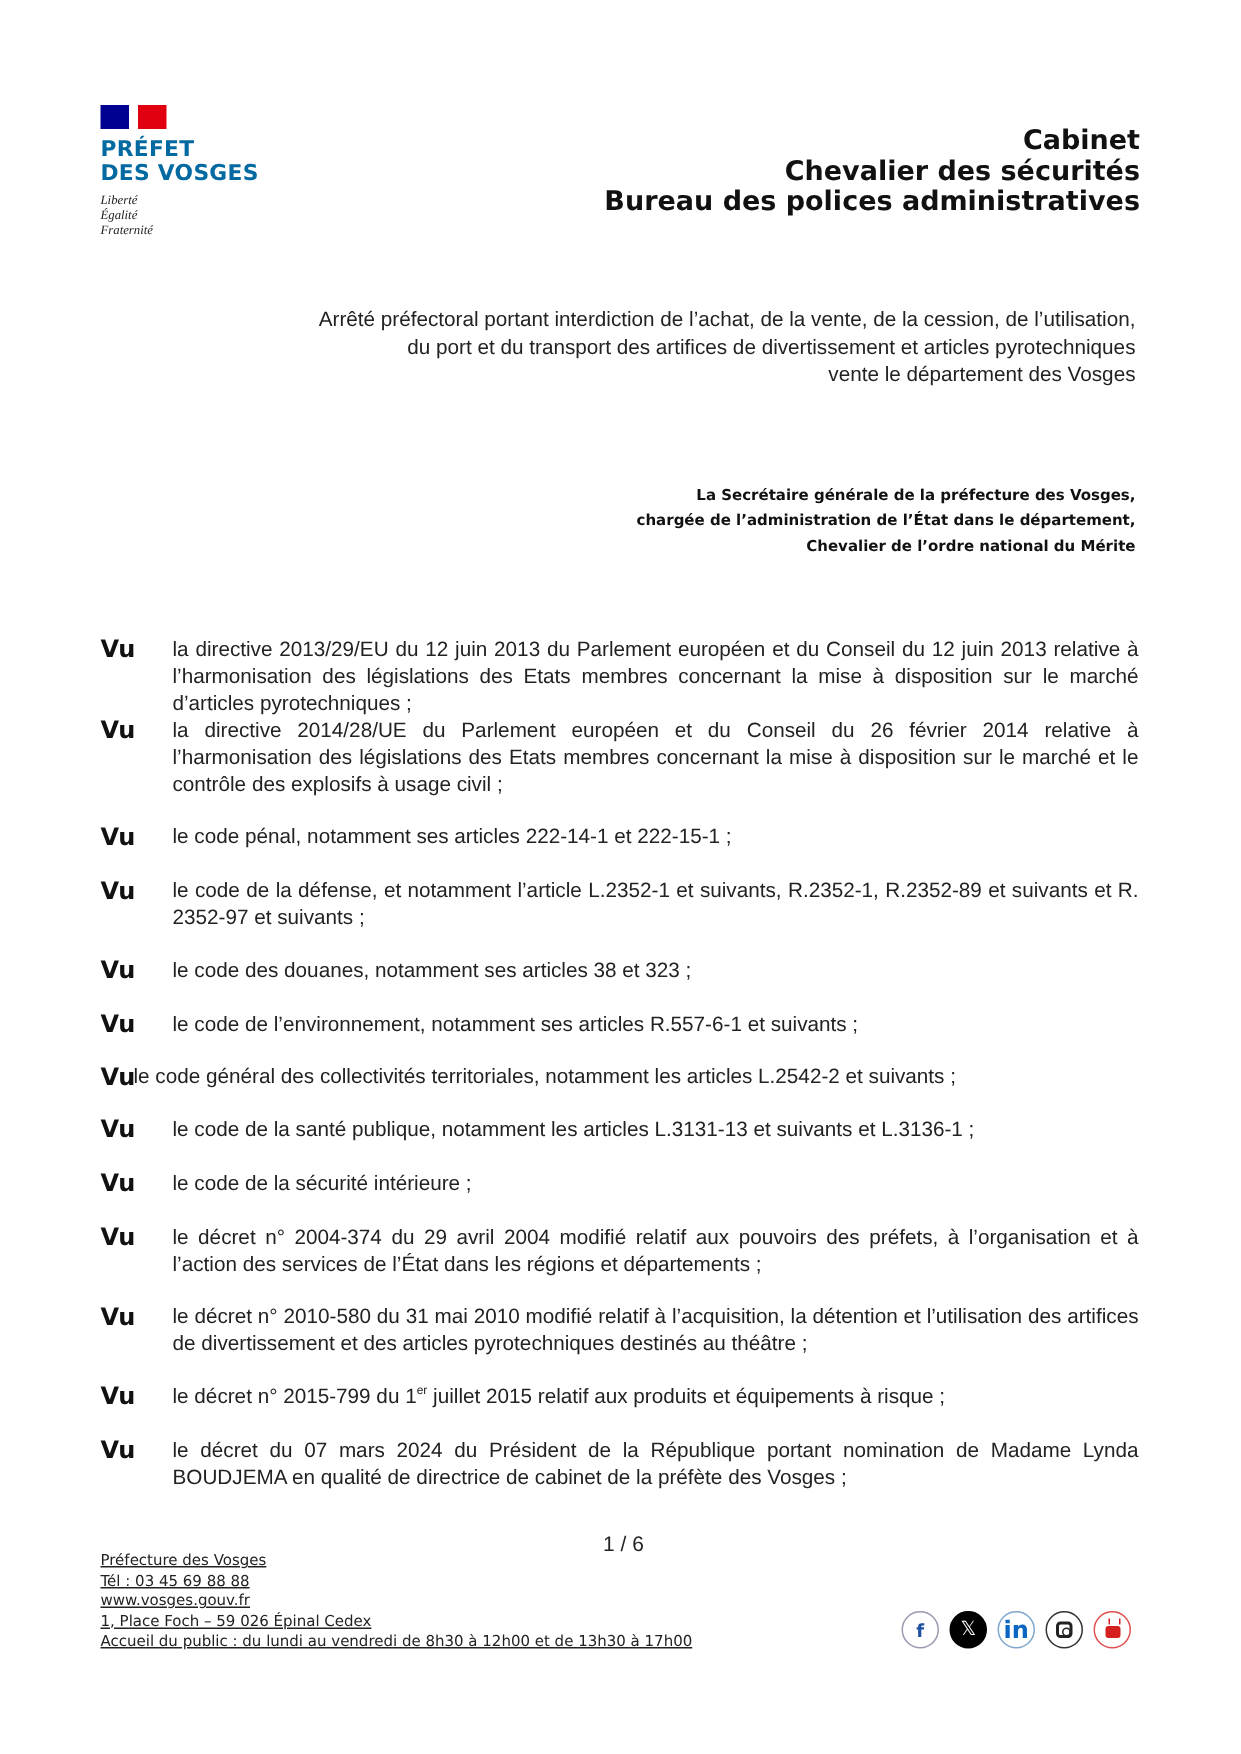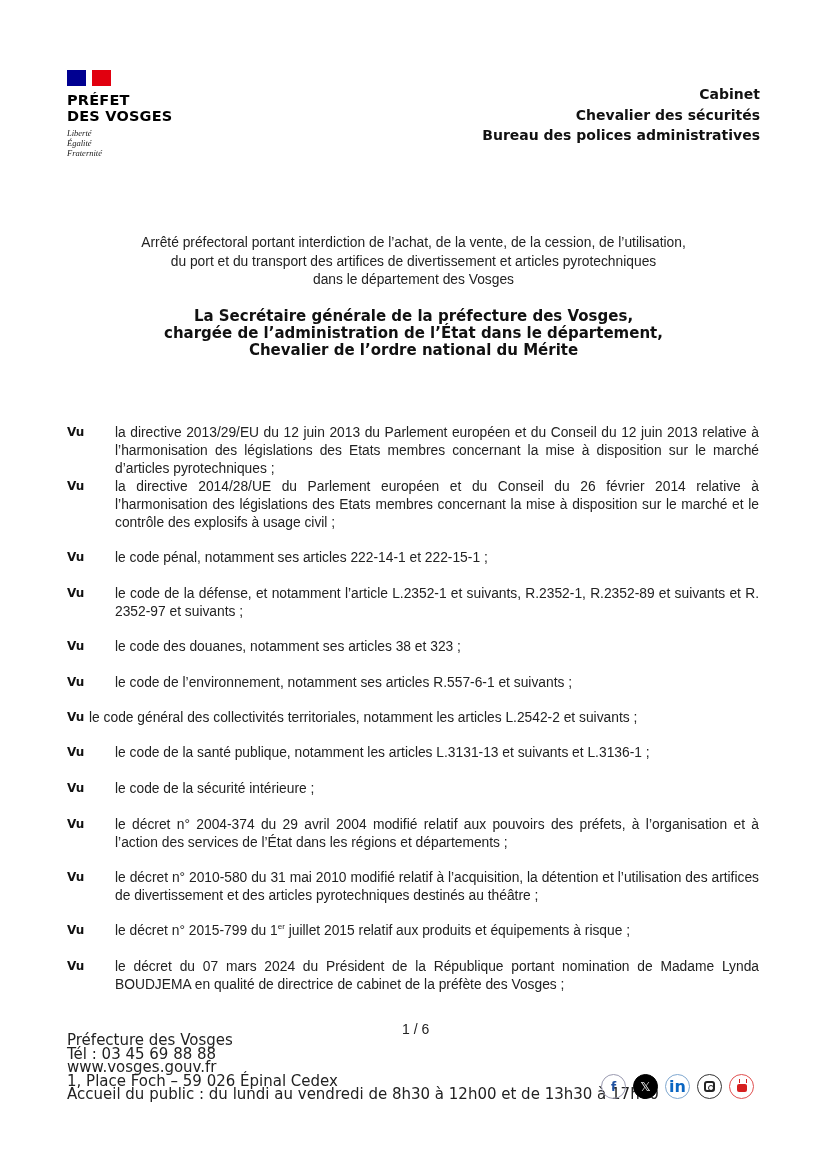--- a/index.html
+++ b/index.html
@@ -5,43 +5,43 @@
   html, body { margin: 0; padding: 0; background: #ffffff; }
   body { width: 827px; height: 1169px; position: relative; overflow: hidden;
          font-family: "Liberation Sans", sans-serif; color: #1a1a1a; }
 
   .logo { position: absolute; left: 67px; top: 70px; width: 120px; }
   .flag { display: flex; width: 44px; height: 16px; }
   .flag .blue { width: 19px; background: #000091; position: relative; }
   .flag .white { width: 6px; background: #fff; }
   .flag .red { width: 19px; background: #e1000f; }
   .logo-name { font-family: "DejaVu Sans", sans-serif; font-weight: bold; font-size: 14.5px;
-               line-height: 16px; margin-top: 6px; letter-spacing: 0.2px; color: #000000; }
+               line-height: 16px; margin-top: 6px; letter-spacing: 0.2px; color: #0369a1; }
   .motto { font-family: "Liberation Serif", serif; font-style: italic; font-size: 8.5px;
            line-height: 10px; margin-top: 4px; color: #222; }
 
   .service { position: absolute; right: 67px; top: 84px; text-align: right;
-             font-family: "DejaVu Sans", sans-serif; font-weight: bold; font-size: 14px; line-height: 20.5px; color: #111; }
+             font-family: "DejaVu Sans", sans-serif; font-weight: bold; font-size: 18px; line-height: 20.5px; color: #111; }
 
-  .title { position: absolute; left: 70px; width: 687px; top: 234px; text-align: center;
+  .title { position: absolute; left: 70px; width: 687px; top: 204px; text-align: right;
            font-family: "Liberation Sans", sans-serif; font-size: 13.8px; line-height: 18.5px; color: #222; }
 
-  .authority { position: absolute; left: 70px; width: 687px; top: 308px; text-align: center;
-               font-family: "DejaVu Sans", sans-serif; font-weight: bold; font-size: 15px; line-height: 17px; color: #111; }
+  .authority { position: absolute; left: 70px; width: 687px; top: 322px; text-align: right;
+               font-family: "DejaVu Sans", sans-serif; font-weight: bold; font-size: 10px; line-height: 17px; color: #111; }
 
   .vu { position: absolute; left: 67px; width: 692px; font-size: 13.8px; line-height: 17.8px; color: #222; }
-  .vu .kw { position: absolute; left: 0; top: 0; font-family: "DejaVu Sans", sans-serif; font-weight: bold; font-size: 12px; color: #111; }
+  .vu .kw { position: absolute; left: 0; top: 0; font-family: "DejaVu Sans", sans-serif; font-weight: bold; font-size: 16px; color: #111; }
   .vu .txt { display: block; margin-left: 48px; text-align: justify; text-align-last: left; }
   .vu.inline .txt { margin-left: 0; text-indent: 22px; }
   .vu.inline .kw { position: absolute; }
   sup { font-size: 8px; line-height: 0; }
 
   .page-num { position: absolute; left: 402px; top: 1021px; font-size: 14px; color: #222; }
   .footer { position: absolute; left: 67px; top: 1034px; font-family: "DejaVu Sans", sans-serif;
-            font-size: 15px; line-height: 13.5px; color: #222; }
+            font-size: 10px; line-height: 13.5px; color: #222; text-decoration: underline; }
 
   .social { position: absolute; left: 601px; top: 1074px; display: flex; gap: 7px; }
   .soc { width: 25px; height: 25px; border-radius: 50%; border: 1px solid #9a9ab0; box-sizing: border-box;
          display: flex; align-items: center; justify-content: center; font-family: "DejaVu Sans", sans-serif;
          font-weight: bold; font-size: 12px; }
   .soc.fb { color: #1e50a0; }
   .soc.x { background: #000; border-color: #000; color: #fff; font-size: 13px; font-weight: normal; }
   .soc.li { color: #0a66c2; border-color: #7fa8d0; font-size: 16px; }
   .soc.ig { border-color: #333; }
   .soc.yt { border-color: #e05050; }
@@ -72,21 +72,21 @@
 
 <div class="service">
   <div>Cabinet</div>
   <div>Chevalier des sécurités</div>
   <div>Bureau des polices administratives</div>
 </div>
 
 <div class="title">
   <div>Arrêté préfectoral portant interdiction de l’achat, de la vente, de la cession, de l’utilisation,</div>
   <div>du port et du transport des artifices de divertissement et articles pyrotechniques</div>
-  <div>dans le département des Vosges</div>
+  <div>vente le département des Vosges</div>
 </div>
 
 <div class="authority">
   <div>La Secrétaire générale de la préfecture des Vosges,</div>
   <div>chargée de l’administration de l’État dans le département,</div>
   <div>Chevalier de l’ordre national du Mérite</div>
 </div>
 
 <div class="vu" style="top:424px">
   <span class="kw">Vu</span>

